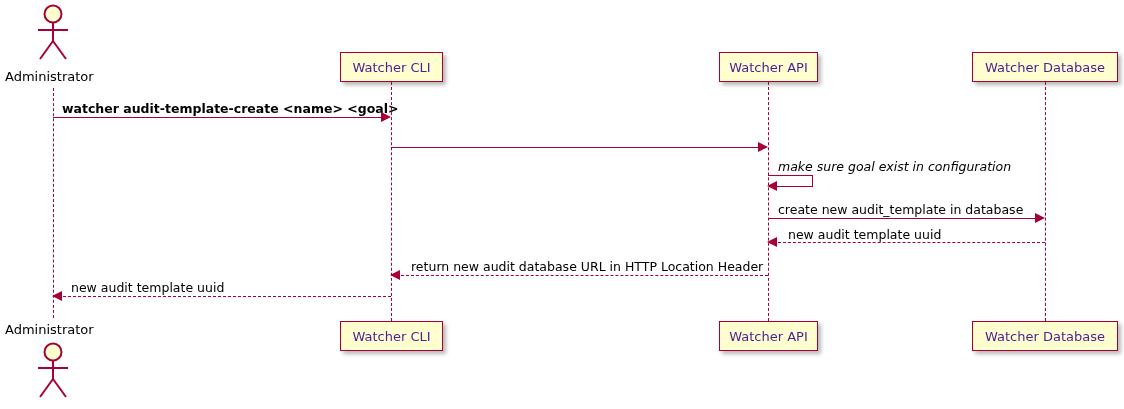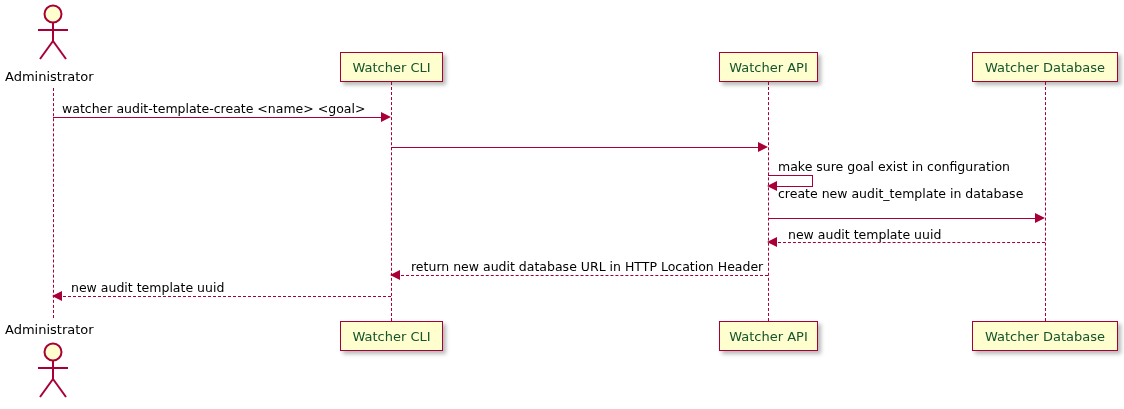--- a/index.html
+++ b/index.html
@@ -16,21 +16,21 @@
     height: 409px;
     background: #ffffff;
     overflow: hidden;
   }
   
   .participant {
     position: absolute;
     box-sizing: border-box;
     background: #FEFECE;
     border: 1.5px solid #A80036;
-    color: #14532d;
+    color: #4c1d95;
     font-size: 13px;
     line-height: 1;
     display: flex;
     align-items: center;
     justify-content: center;
     white-space: nowrap;
     box-shadow: 3px 3px 4px rgba(0,0,0,0.28);
   }
   
   .actor {
@@ -123,34 +123,34 @@
 
   <div class="participant" style="left:972px; top:52px; width:146px; height:30px;">
     <span>Watcher Database</span>
   </div>
 
   <div class="lifeline" style="left:53px; top:88px; height:230px;"></div>
   <div class="lifeline" style="left:391px; top:82px; height:239px;"></div>
   <div class="lifeline" style="left:768px; top:82px; height:239px;"></div>
   <div class="lifeline" style="left:1045px; top:82px; height:239px;"></div>
 
-  <div class="msg-label" style="left:62px; top:103px;">watcher audit-template-create &lt;name&gt; &lt;goal&gt;</div>
+  <div class="msg-label" style="left:62px; top:103px;font-weight:bold;">watcher audit-template-create &lt;name&gt; &lt;goal&gt;</div>
   <div class="msg-line" style="left:53px; top:117px; width:329px;"></div>
   <div class="arrowhead right" style="left:381px; top:112px;"></div>
 
   <div class="msg-line" style="left:391px; top:147px; width:368px;"></div>
   <div class="arrowhead right" style="left:758px; top:142px;"></div>
 
-  <div class="msg-label" style="left:778px; top:161px;">make sure goal exist in configuration</div>
+  <div class="msg-label" style="left:778px; top:161px;font-style:italic;">make sure goal exist in configuration</div>
   <div class="self-top" style="left:768px; top:175px; width:45px;"></div>
   <div class="self-right" style="left:812px; top:175px; height:11px;"></div>
   <div class="self-bottom" style="left:777px; top:186px; width:36px;"></div>
   <div class="arrowhead left" style="left:767px; top:181px;"></div>
 
-  <div class="msg-label" style="left:778px; top:188px;">create new audit_template in database</div>
+  <div class="msg-label" style="left:778px; top:204px;">create new audit_template in database</div>
   <div class="msg-line" style="left:768px; top:218px; width:268px;"></div>
   <div class="arrowhead right" style="left:1035px; top:213px;"></div>
 
   <div class="msg-label" style="left:788px; top:229px;">new audit template uuid</div>
   <div class="msg-line dashed" style="left:778px; top:242px; width:267px;"></div>
   <div class="arrowhead left" style="left:767px; top:237px;"></div>
 
   <div class="msg-label" style="left:411px; top:261px;">return new audit database URL in HTTP Location Header</div>
   <div class="msg-line dashed" style="left:401px; top:275px; width:367px;"></div>
   <div class="arrowhead left" style="left:390px; top:270px;"></div>

